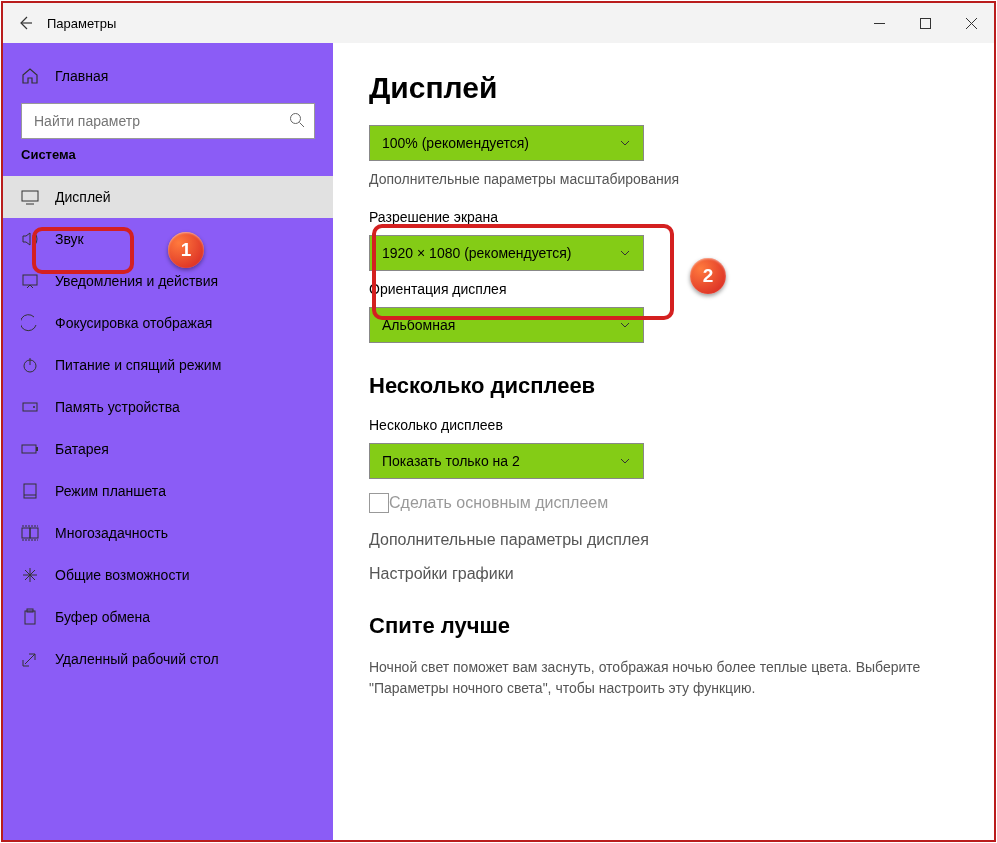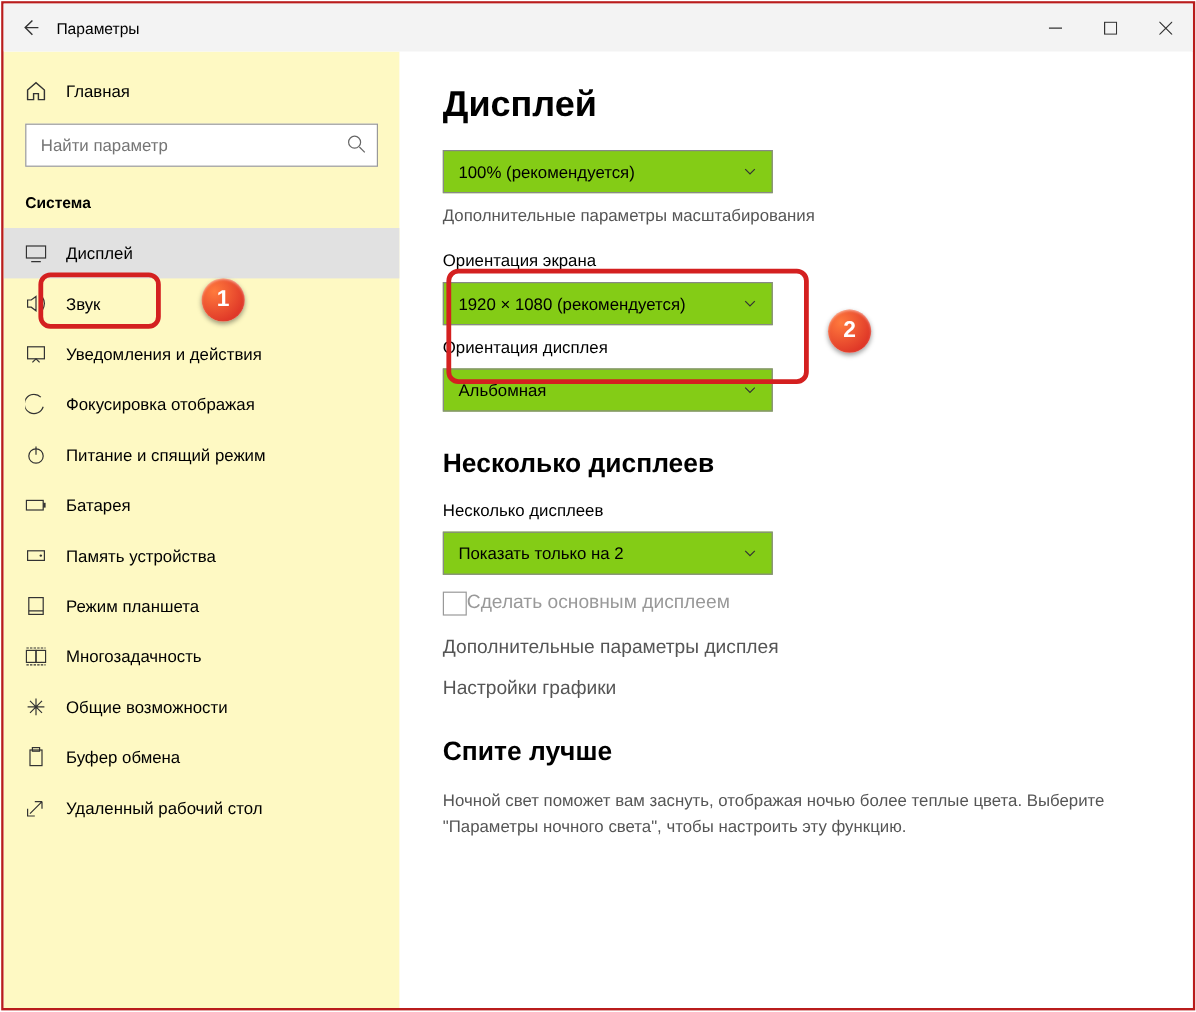--- a/index.html
+++ b/index.html
@@ -4,23 +4,23 @@
 <style>
 *{box-sizing:border-box;margin:0;padding:0;font-family:"Segoe UI",Arial,sans-serif}
 body{background:#fff;width:997px;height:843px;overflow:hidden;position:relative}
 .window{border:2px solid #b91c1c;width:995px;height:841px;margin:1px;display:flex;flex-direction:column;background:#fff}
 .titlebar{height:40px;display:flex;align-items:center;background:#f3f3f3}
 .back-btn{width:44px;height:40px;display:flex;align-items:center;justify-content:center;color:#333}
 .title{font-size:13px;color:#000;margin-left:0}
 .win-controls{margin-left:auto;display:flex}
 .win-btn{width:46px;height:40px;display:flex;align-items:center;justify-content:center;color:#333;font-size:11px}
 .body{display:flex;flex:1;overflow:hidden}
-.sidebar{width:330px;background:#fef9c3;padding:12px 0 0 0;overflow-y:auto}
+.sidebar{width:330px;background:#8b5cf6;padding:12px 0 0 0;overflow-y:auto}
 .home-link{display:flex;align-items:center;padding:12px 18px;gap:16px;font-size:14px;color:#000}
-.search-wrap{margin:6px 18px 18px 18px;position:relative}
+.search-wrap{margin:6px 18px 4px 18px;position:relative}
 .search{width:100%;height:36px;border:1px solid #999;background:#fff;padding:0 36px 0 12px;font-size:14px;color:#666}
 .search-icon{position:absolute;right:10px;top:9px;color:#666}
 .group-label{font-size:13px;font-weight:600;padding:4px 18px 14px 18px;color:#000}
 .nav-item{display:flex;align-items:center;padding:12px 18px;gap:16px;font-size:14px;color:#000;position:relative}
 .nav-item.selected{background:#e1e1e1}
 .nav-icon{width:18px;height:18px;display:flex;align-items:center;justify-content:center;flex-shrink:0}
 .main{flex:1;padding:28px 36px;overflow-y:auto;background:#fff}
 .page-title{font-size:30px;font-weight:600;margin-bottom:20px;color:#000}
 .field-label{font-size:14px;color:#000;margin-bottom:10px}
 .combo{width:275px;height:36px;border:1px solid #888;display:flex;align-items:center;padding:0 12px;font-size:14px;color:#000;background:#84cc16;margin-bottom:10px;position:relative}
@@ -130,34 +130,34 @@
             <svg width="18" height="18" viewBox="0 0 18 18">
               <circle cx="9" cy="10" r="6" stroke="#333" fill="none"></circle>
               <path d="M9 2 V9" stroke="#333"></path>
             </svg>
           </span>
         <span>Питание и спящий режим</span>
       </div>
       <div class="nav-item">
         <span class="nav-icon">
             <svg width="18" height="18" viewBox="0 0 18 18">
+              <rect x="2" y="5" width="14" height="8" stroke="#333" fill="none"></rect>
+              <circle cx="13" cy="9" r="1" fill="#333"></circle>
+            </svg>
+          </span>
+        <span>Память устройства</span>
+      </div>
+      <div class="nav-item">
+        <span class="nav-icon">
+            <svg width="18" height="18" viewBox="0 0 18 18">
               <rect x="1" y="5" width="14" height="8" stroke="#333" fill="none"></rect>
               <rect x="15" y="7" width="2" height="4" fill="#333"></rect>
             </svg>
           </span>
         <span>Батарея</span>
-      </div>
-      <div class="nav-item">
-        <span class="nav-icon">
-            <svg width="18" height="18" viewBox="0 0 18 18">
-              <rect x="2" y="5" width="14" height="8" stroke="#333" fill="none"></rect>
-              <circle cx="13" cy="9" r="1" fill="#333"></circle>
-            </svg>
-          </span>
-        <span>Память устройства</span>
       </div>
       <div class="nav-item">
         <span class="nav-icon">
             <svg width="18" height="18" viewBox="0 0 18 18">
               <rect x="3" y="2" width="12" height="14" stroke="#333" fill="none"></rect>
               <path d="M3 13 H15" stroke="#333"></path>
             </svg>
           </span>
         <span>Режим планшета</span>
       </div>
@@ -204,21 +204,21 @@
       <div class="combo">
         <span>100% (рекомендуется)</span>
         <span class="combo-chevron">
             <svg width="12" height="12" viewBox="0 0 12 12">
               <path d="M2 4 L6 8 L10 4" stroke="#333" fill="none"></path>
             </svg>
           </span>
       </div>
       <div class="link-text">Дополнительные параметры масштабирования</div>
 
-      <div class="field-label">Ориентация экрана</div>
+      <div class="field-label">Разрешение экрана</div>
       <div class="combo">
         <span>1920 × 1080 (рекомендуется)</span>
         <span class="combo-chevron">
             <svg width="12" height="12" viewBox="0 0 12 12">
               <path d="M2 4 L6 8 L10 4" stroke="#333" fill="none"></path>
             </svg>
           </span>
       </div>
 
       <div class="field-label">Ориентация дисплея</div>

